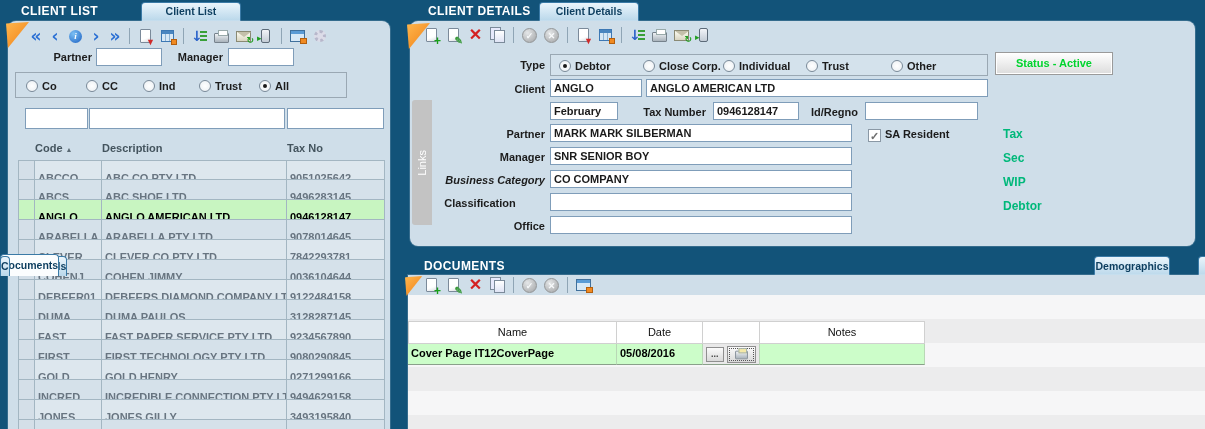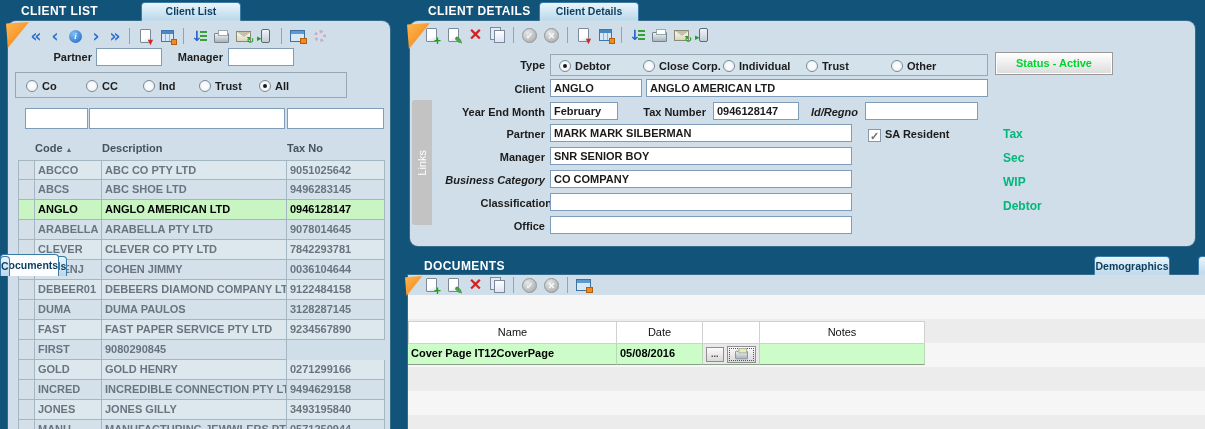--- a/index.html
+++ b/index.html
@@ -71,21 +71,21 @@
   .chk { display:inline-block; width:13px; height:13px; background:#fff; border:1px solid #8a98a5;
          color:#707070; font:bold 11px/12px "Liberation Sans",sans-serif; text-align:center; vertical-align:-2px; }
 
   
   .clt-search { position:absolute; }
   .clt-head { position:absolute; display:grid; grid-template-columns:17px 67px 185px 98px;
               font:bold 11px/20px "Liberation Sans",sans-serif; color:#44545e; }
   .clt-rows { position:absolute; }
   .clt-row { display:grid; grid-template-columns:17px 67px 185px 98px; height:20px;
              font:bold 11px/19px "Liberation Sans",sans-serif; color:#687581; }
-  .clt-row > div { border-right:1px solid #a3b6c2; border-bottom:1px solid #a3b6c2; padding:0 3px;
+  .clt-row > div { border-right:1px solid #a3b6c2; border-bottom:1px solid #a3b6c2; padding:8px 3px;
                    overflow:hidden; white-space:nowrap; }
   .clt-row > div:first-child { border-left:1px solid #a3b6c2; background:#d4dfe8; }
   .clt-row:nth-child(odd) > div { background:#dde7ee; }
   .clt-row:nth-child(even) > div { background:#d5e1ea; }
   .clt-row:nth-child(odd) > div:first-child, .clt-row:nth-child(even) > div:first-child { background:#d4dfe8; }
   .clt-row.sel > div { background:#c8f5c1 !important; color:#000; }
   .clt-row:first-child > div { border-top:1px solid #a3b6c2; }
 
   
   .dtab { position:absolute; top:256px; height:20px; background:linear-gradient(#eaf5fc,#b9d7ea);
@@ -267,20 +267,21 @@
         </div>
       <div class="clt-row">
           <div></div>
           <div>FAST</div>
           <div>FAST PAPER SERVICE PTY LTD</div>
           <div>9234567890</div>
         </div>
       <div class="clt-row">
           <div></div>
           <div>FIRST</div>
+          <div>FIRST TECHNOLOGY PTY LTD</div>
           <div>9080290845</div>
         </div>
       <div class="clt-row">
           <div></div>
           <div>GOLD</div>
           <div>GOLD HENRY</div>
           <div>0271299166</div>
         </div>
       <div class="clt-row">
           <div></div>
@@ -385,34 +386,33 @@
         <span class="radio"></span><span class="txt">Other</span>
       </div>
     </div>
 
     <button class="status-btn">Status - Active</button>
 
     <div class="lbl" style="left:5px; top:59px; width:130px;">Client</div>
     <input class="tin" style="left: 140px; top: 58px; width: 92px;" value="ANGLO">
     <input class="tin" style="left: 236px; top: 58px; width: 342px;" value="ANGLO AMERICAN LTD">
 
-    <div class="lbl" style="left:5px; top:82px; width:130px;">Year End Month</div>
     <input class="tin" style="left: 140px; top: 81px; width: 68px;" value="February">
     <div class="lbl" style="left:216px; top:82px; width:80px;">Tax Number</div>
     <input class="tin" style="left: 303px; top: 81px; width: 86px;" value="0946128147">
-    <div class="lbl" style="left:378px; top:82px; width:70px;font-style:italic;">Id/Regno</div>
+    <div class="lbl" style="left:378px; top:82px; width:70px;">Id/Regno</div>
     <input class="tin" style="left: 455px; top: 81px; width: 113px;" value="">
 
     <div class="lbl" style="left:5px; top:104px; width:130px;">Partner</div>
     <input class="tin" style="left: 140px; top: 103px; width: 302px;" value="MARK MARK SILBERMAN">
     <div class="lbl" style="left:5px; top:127px; width:130px;">Manager</div>
     <input class="tin" style="left: 140px; top: 126px; width: 302px;" value="SNR SENIOR BOY">
     <div class="lbl" style="left:5px; top:150px; width:130px;font-style:italic;">Business Category</div>
     <input class="tin" style="left: 140px; top: 149px; width: 302px;" value="CO COMPANY">
-    <div class="lbl" style="left:12px; top:173px; width:130px;">Classification</div>
+    <div class="lbl" style="left:5px; top:173px; width:130px;text-align:center;">Classification</div>
     <input class="tin" style="left: 140px; top: 172px; width: 302px;" value="">
     <div class="lbl" style="left:5px; top:196px; width:130px;">Office</div>
     <input class="tin" style="left: 140px; top: 195px; width: 302px;" value="">
 
     <div class="ritem" style="left:458px; top:106px;">
       <span class="chk">✓</span><span class="txt">SA Resident</span>
     </div>
 
     <div class="qlink" style="top:106px;">Tax</div>
     <div class="qlink" style="top:130px;">Sec</div>

